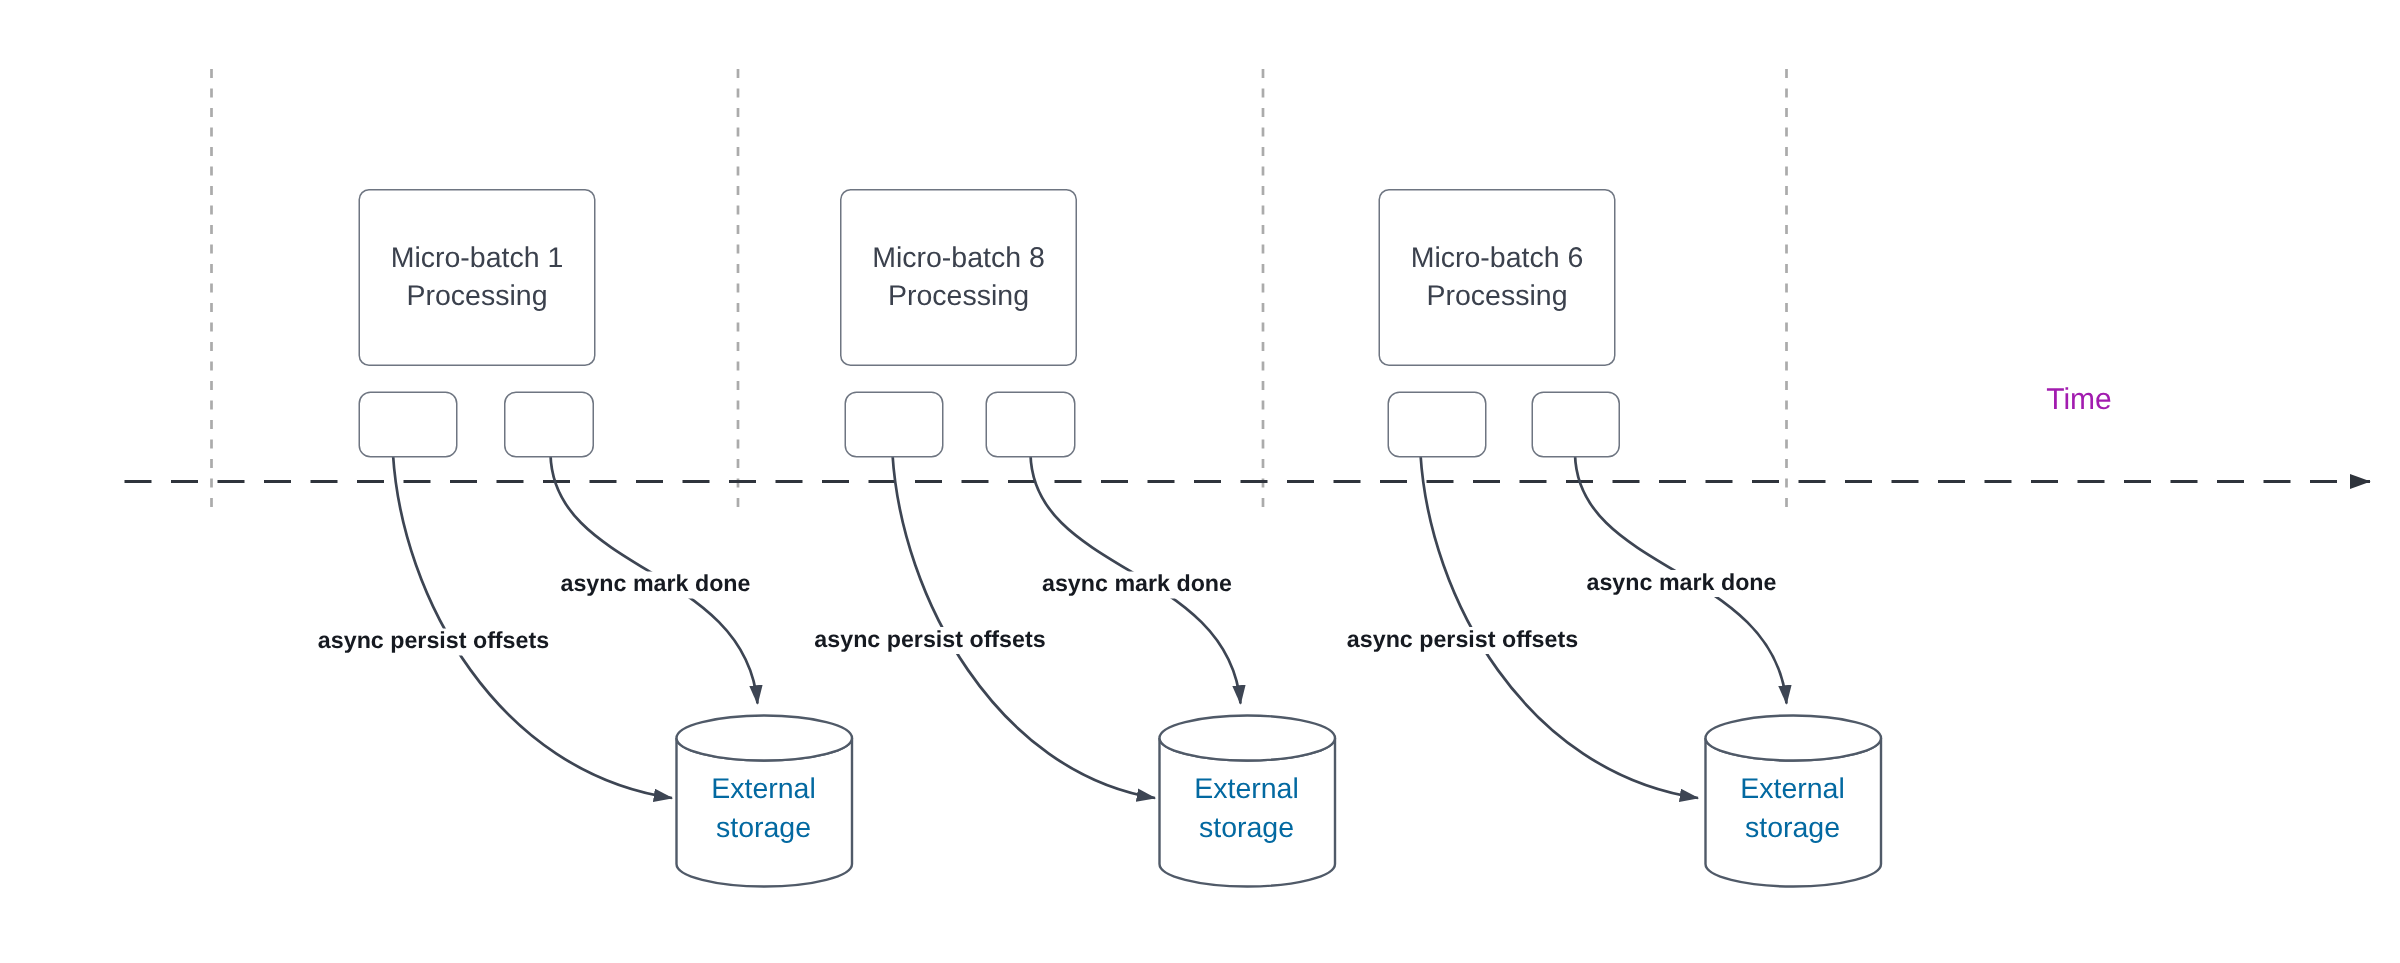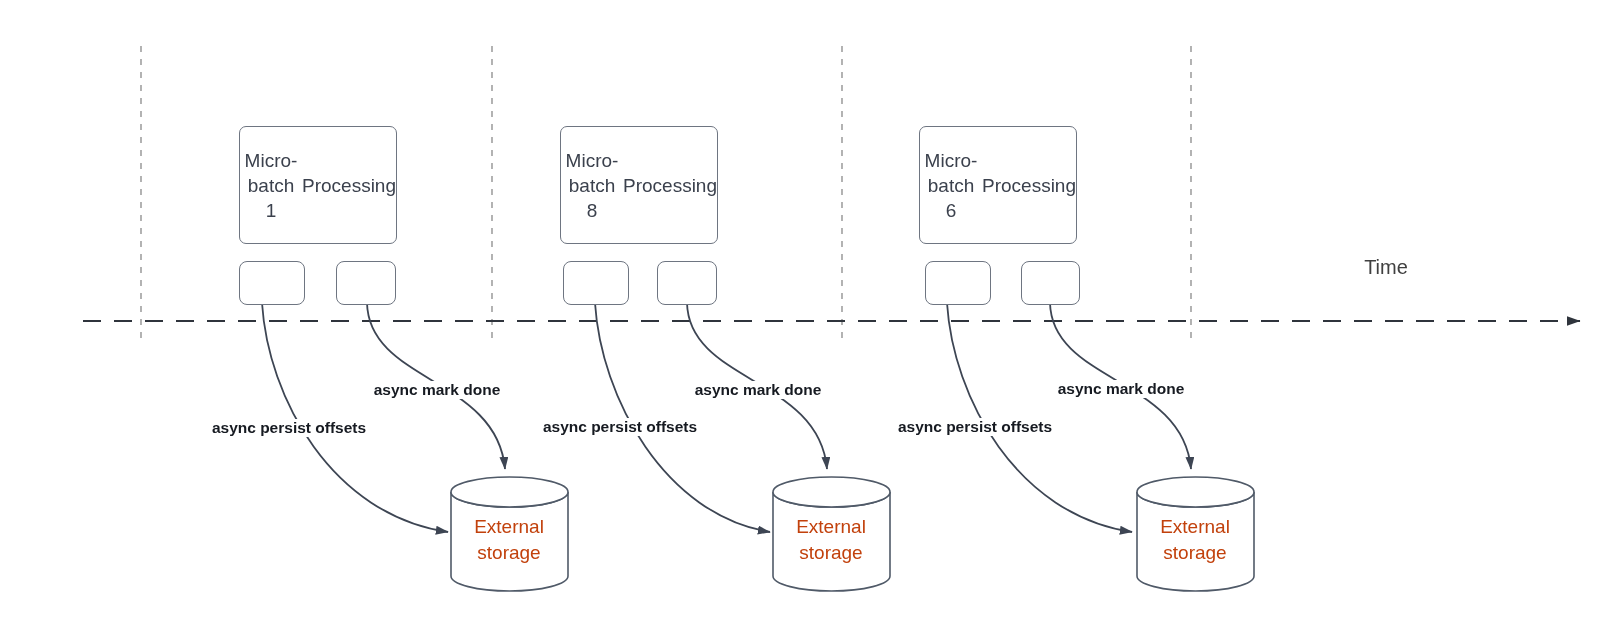--- a/index.html
+++ b/index.html
@@ -11,21 +11,21 @@
     font-family: "Liberation Sans", sans-serif;
     overflow: hidden;
   }
   .layer { position: absolute; left: 0; top: 0; }
   .proc-box {
     position: absolute;
     width: 156px; height: 116px;
     border: 1.6px solid #6e7581;
     border-radius: 7px;
     background: #ffffff;
-    display: flex; 
+    display: flex; flex-direction: column;
     align-items: center; justify-content: center;
     text-align: center;
     color: #3b414d;
     font-size: 19px;
     line-height: 25px;
   }
   .mini-box {
     position: absolute;
     height: 42px; top: 261px;
     border: 1.6px solid #6e7581;
@@ -40,28 +40,28 @@
     color: #161a21;
     background: #ffffff;
     padding: 0 3px;
     white-space: nowrap;
     text-align: right;
   }
   .cyl-label {
     position: absolute;
     transform: translate(-50%, -50%);
     text-align: center;
-    color: #c2410c;
+    color: #0369a1;
     font-size: 19px;
     line-height: 26px;
   }
   .time-label {
     position: absolute;
     transform: translate(-50%, -50%);
-    color: #404040;
+    color: #a21caf;
     font-size: 20px;
   }
 </style>
 </head>
 <body>
 
 <div class="canvas">
 
   <svg class="layer" width="1600" height="642" viewBox="0 0 1600 642">
     <defs>

